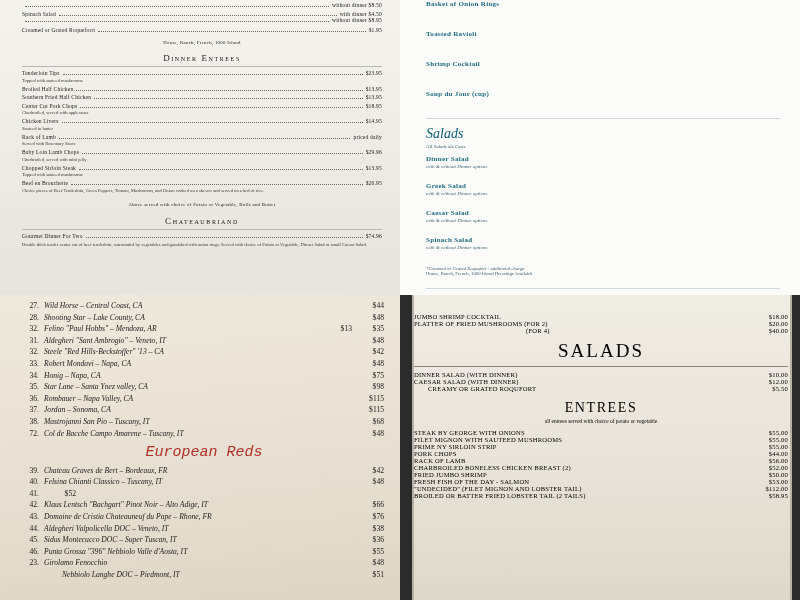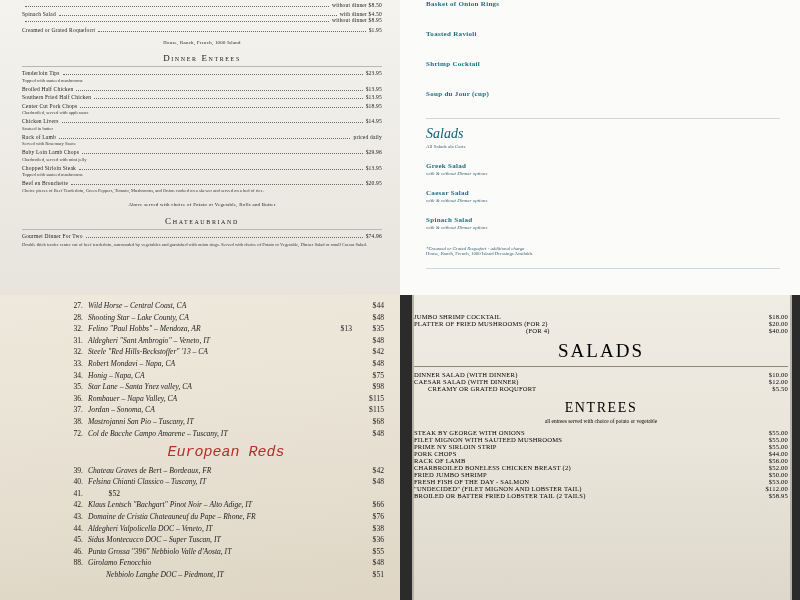--- a/index.html
+++ b/index.html
@@ -28,21 +28,21 @@
   .q2 .itemsub{font-size:5px;color:#3e6274;font-style:italic;margin-top:1px;}
   .q2 .sechead{font-family:"Liberation Serif",serif;font-style:italic;font-size:14px;color:#0d5d77;margin:6px 0 2px 0;}
   .q2 .secsub{font-size:5px;color:#3e6274;margin-bottom:6px;}
   .q2 .hr{height:1px;background:#cfd8dc;margin:7px 0;}
   .q2 .note{font-size:4.8px;color:#3e6274;font-style:italic;}
 
   
   .q3{background:#e9e3d7;color:#1c1c1c;}
   .q3 .bg{position:absolute;inset:0;background:
       linear-gradient(175deg,#efe9dd 0%,#e7e0d2 55%,#ded5c4 100%);}
-  .wl{position:absolute;left:24px;right:16px;top:6px;margin-left:44px;}
+  .wl{position:absolute;left:24px;right:16px;top:6px;}
   .wrow{display:flex;align-items:baseline;font-size:7.6px;font-style:italic;margin-bottom:2.6px;}
   .wrow .n{width:15px;font-style:normal;text-align:right;margin-right:5px;}
   .wrow .t{flex:1;}
   .wrow .mid{width:26px;text-align:right;font-style:normal;}
   .wrow .p{width:32px;text-align:right;font-style:normal;}
   .q3 .red{font-family:Liberation Mono, monospace;font-style:italic;color:#b2302a;font-size:15px;text-align:center;margin:6px 0 5px 0;}
 
   
   .q4{background:#2b2b2b;}
   .q4 .board{position:absolute;left:14px;top:0;right:10px;bottom:0;background:
@@ -178,20 +178,24 @@
     <div class="wrap" style="top:-4px;">
       <div class="item" style="margin-top:4px;">Basket of Onion Rings</div>
       <div class="item" style="margin-top:22px;">Toasted Ravioli</div>
       <div class="item" style="margin-top:22px;">Shrimp Cocktail</div>
       <div class="item" style="margin-top:22px;">Soup du Jour (cup)</div>
 
       <div class="hr" style="margin-top:20px;"></div>
       <div class="sechead">Salads</div>
       <div class="secsub">All Salads ala Carte</div>
 
+      <div style="margin-top:2px;">
+        <div class="item">Dinner Salad</div>
+        <div class="itemsub">with &amp; without Dinner options</div>
+      </div>
       <div style="margin-top:13px;">
         <div class="item">Greek Salad</div>
         <div class="itemsub">with &amp; without Dinner options</div>
       </div>
       <div style="margin-top:13px;">
         <div class="item">Caesar Salad</div>
         <div class="itemsub">with &amp; without Dinner options</div>
       </div>
       <div style="margin-top:13px;">
         <div class="item">Spinach Salad</div>
@@ -316,21 +320,21 @@
           <span class="n">45.</span>
           <span class="t">Sidus Montecucco DOC – Super Tuscan, IT</span>
           <span class="p">$36</span>
         </div>
       <div class="wrow">
           <span class="n">46.</span>
           <span class="t">Punta Grossa "396" Nebbiolo  Valle d'Aosta, IT</span>
           <span class="p">$55</span>
         </div>
       <div class="wrow">
-          <span class="n">88.</span>
+          <span class="n">23.</span>
           <span class="t">Girolamo Fenocchio</span>
           <span class="p">$48</span>
         </div>
       <div class="wrow">
           <span class="n"></span>
           <span class="t" style="padding-left:18px;">Nebbiolo Langhe DOC – Piedmont, IT</span>
           <span class="p">$51</span>
         </div>
     </div>
   </div>

